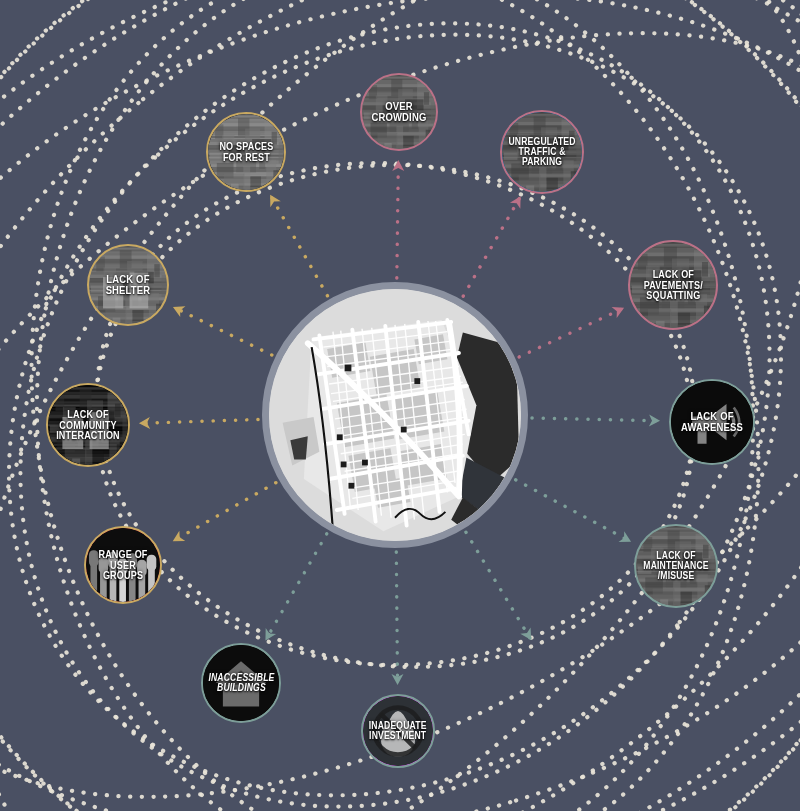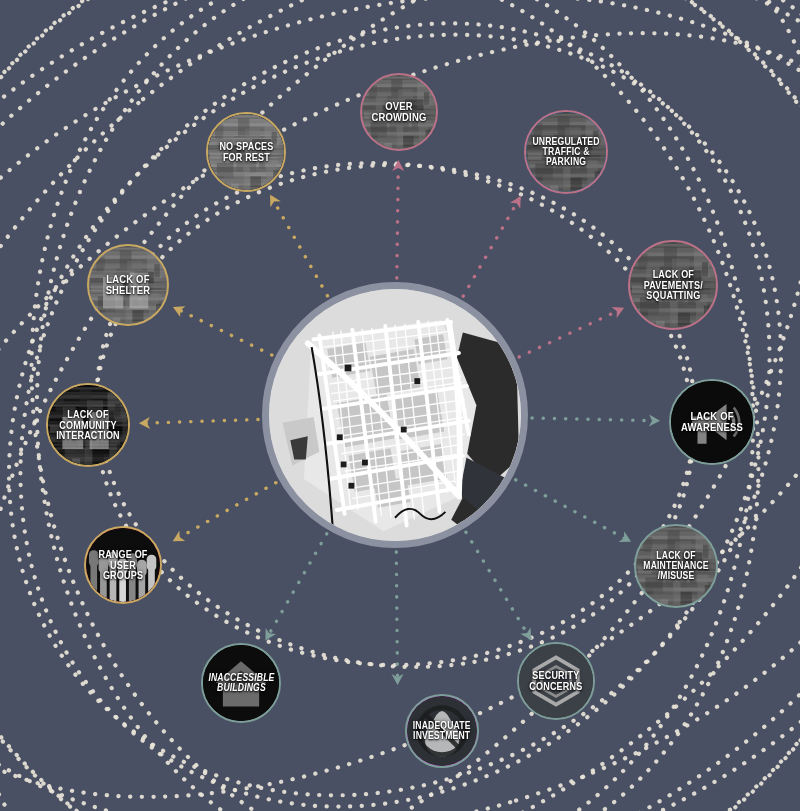--- a/index.html
+++ b/index.html
@@ -249,21 +249,21 @@
             <rect x="76.70000000000002" y="60.30000000000001" width="13" height="37" fill="rgb(117,117,117)" opacity=".45"></rect>
             <rect x="86" y="74" width="18" height="18" fill="rgb(20,20,20)" opacity=".45"></rect>
             <rect x="95.30000000000001" y="87.69999999999999" width="23" height="29" fill="rgb(73,73,73)" opacity=".45"></rect>
           </g>
         </svg>
         <div class="label" style="font-size: 11px;">
           <div>OVER</div>
           <div>CROWDING</div>
         </div>
       </div>
-      <div class="node" style="left: 524px; top: 110px; height: 84px; width: 84px; border: 2.5px solid rgb(187, 113, 135); background: #0369a1;">
+      <div class="node" style="left: 500px; top: 110px; height: 84px; width: 84px; border: 2.5px solid rgb(187, 113, 135); background: #0369a1;">
         <svg class="photo" viewBox="0 0 100 100" preserveAspectRatio="xMidYMid slice">
           <rect width="100" height="100" fill="#5f5f5f"></rect>
           <g opacity=".75">
             <rect x="0" y="0" width="100" height="2" fill="rgb(20,20,20)" opacity=".5"></rect>
             <rect x="0" y="4.1" width="100" height="3" fill="rgb(57,57,57)" opacity=".5"></rect>
             <rect x="0" y="8.2" width="100" height="4" fill="rgb(94,94,94)" opacity=".5"></rect>
             <rect x="0" y="12.299999999999999" width="100" height="5" fill="rgb(131,131,131)" opacity=".5"></rect>
             <rect x="0" y="16.4" width="100" height="6" fill="rgb(48,48,48)" opacity=".5"></rect>
             <rect x="0" y="20.5" width="100" height="7" fill="rgb(85,85,85)" opacity=".5"></rect>
             <rect x="0" y="24.599999999999998" width="100" height="2" fill="rgb(122,122,122)" opacity=".5"></rect>
@@ -445,35 +445,21 @@
             <rect x="86" y="74" width="18" height="18" fill="rgb(20,20,20)" opacity=".45"></rect>
             <rect x="95.30000000000001" y="87.69999999999999" width="23" height="29" fill="rgb(73,73,73)" opacity=".45"></rect>
           </g>
         </svg>
         <div class="label" style="font-size: 10px;">
           <div>LACK OF</div>
           <div>MAINTENANCE</div>
           <div>/MISUSE</div>
         </div>
       </div>
-      <div class="node" style="left: 517px; top: 642px; height: 78px; width: 78px; border: 2.5px solid rgb(125, 158, 153); background: rgb(60, 65, 72);">
-        <svg class="photo" viewBox="0 0 100 100" preserveAspectRatio="xMidYMid slice">
-          <rect width="100" height="100" fill="#3c4148"></rect>
-          <rect width="100" height="100" fill="#3c4148"></rect>
-        </svg>
-        <svg class="glyph" width="58" height="58" viewBox="0 0 64 64">
-          <path d="M32 6 L56 20 L56 44 L32 58 L8 44 L8 20 Z" fill="none" stroke="#bdbdbd" stroke-width="4"></path>
-         <path d="M32 16 L48 25 L48 40 L32 49 L16 40 L16 25 Z" fill="none" stroke="#9a9a9a" stroke-width="3"></path>
-        </svg>
-        <div class="label" style="font-size: 10.5px;">
-          <div>SECURITY</div>
-          <div>CONCERNS</div>
-        </div>
-      </div>
-      <div class="node" style="left: 361px; top: 694px; height: 74px; width: 74px; border: 2.5px solid rgb(125, 158, 153); background: #d946ef; margin-left: 44px;">
+      <div class="node" style="left: 361px; top: 694px; height: 74px; width: 74px; border: 2.5px solid rgb(125, 158, 153); background: #d946ef;">
         <svg class="photo" viewBox="0 0 100 100" preserveAspectRatio="xMidYMid slice">
           <rect width="100" height="100" fill="#2d3136"></rect>
           <rect width="100" height="100" fill="#2d3136"></rect>
         </svg>
         <svg class="glyph" width="58" height="58" viewBox="0 0 64 64">
           <path d="M26 14 q6 -8 12 0 l6 10 q10 10 6 24 q-4 12 -18 12 q-14 0 -18 -12 q-4 -14 6 -24 Z" fill="#cfcfcf"></path>
          <circle cx="32" cy="32" r="26" fill="none" stroke="#1b1b1b" stroke-width="5" opacity=".85"></circle>
          <line x1="13" y1="13" x2="51" y2="51" stroke="#1b1b1b" stroke-width="5" opacity=".85"></line>
         </svg>
         <div class="label" style="font-size: 10px;">

